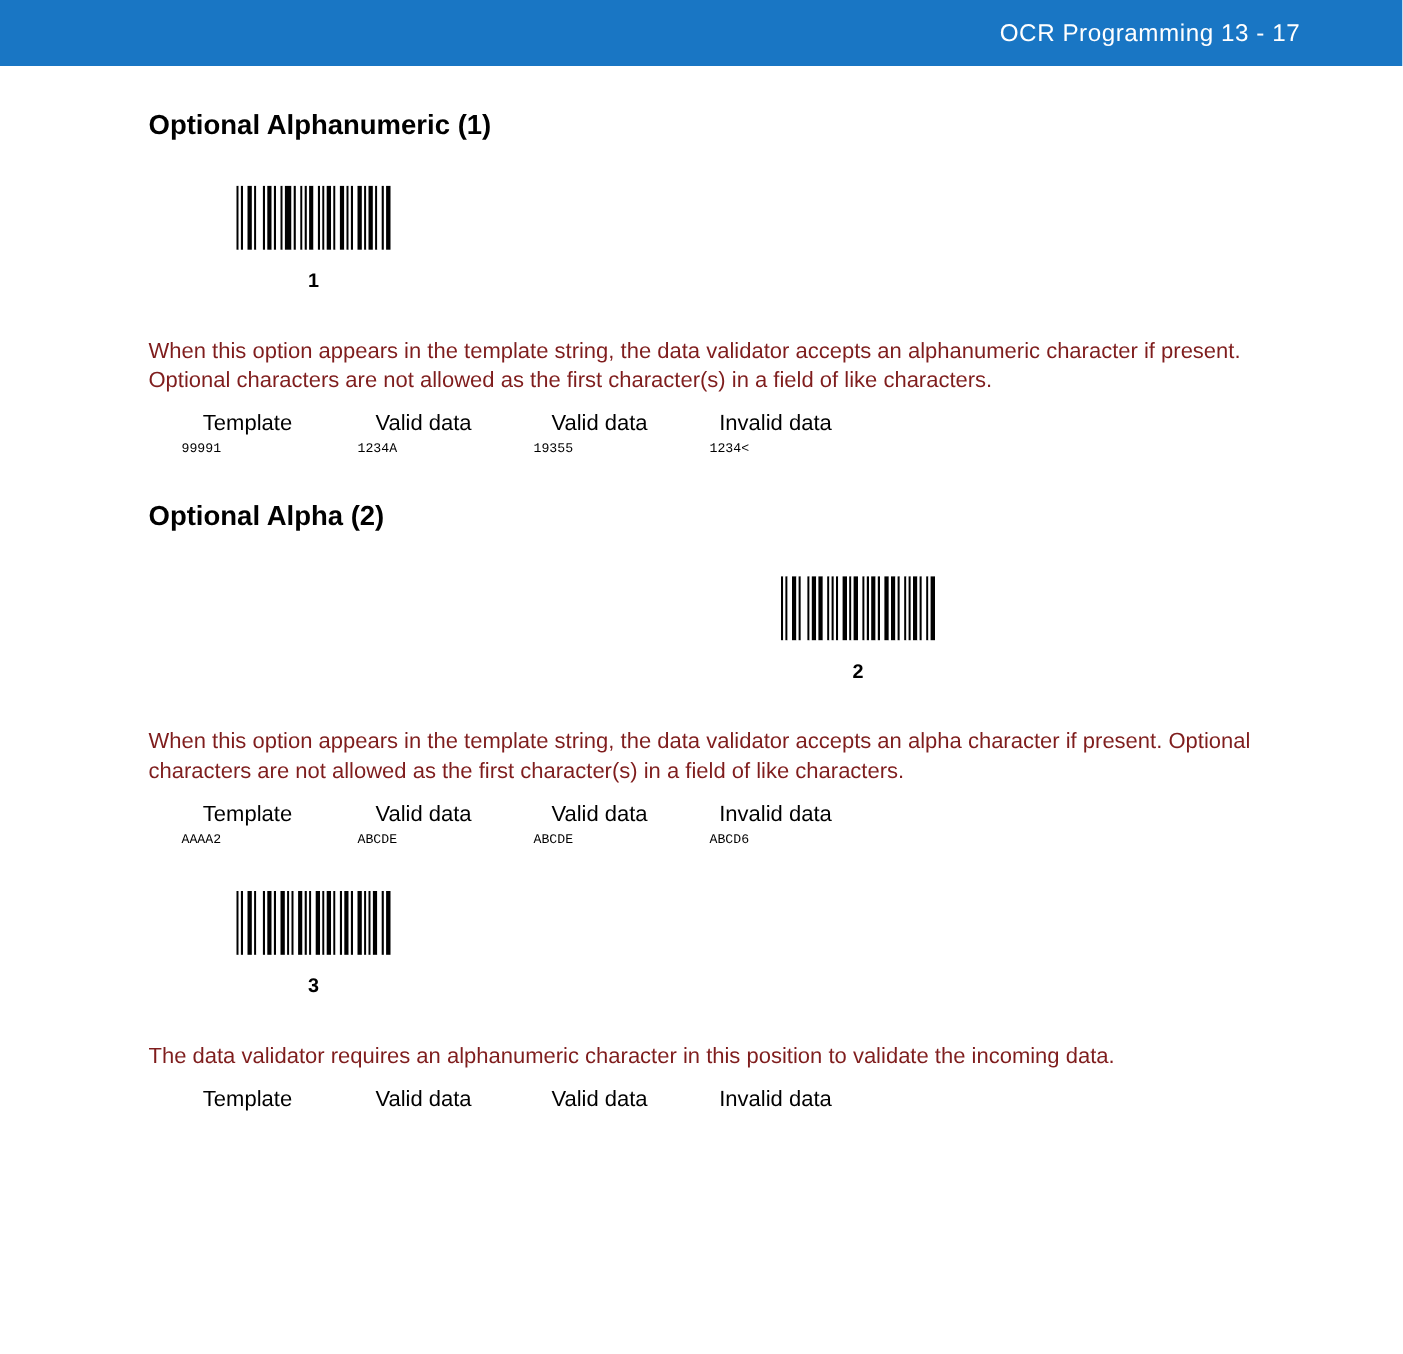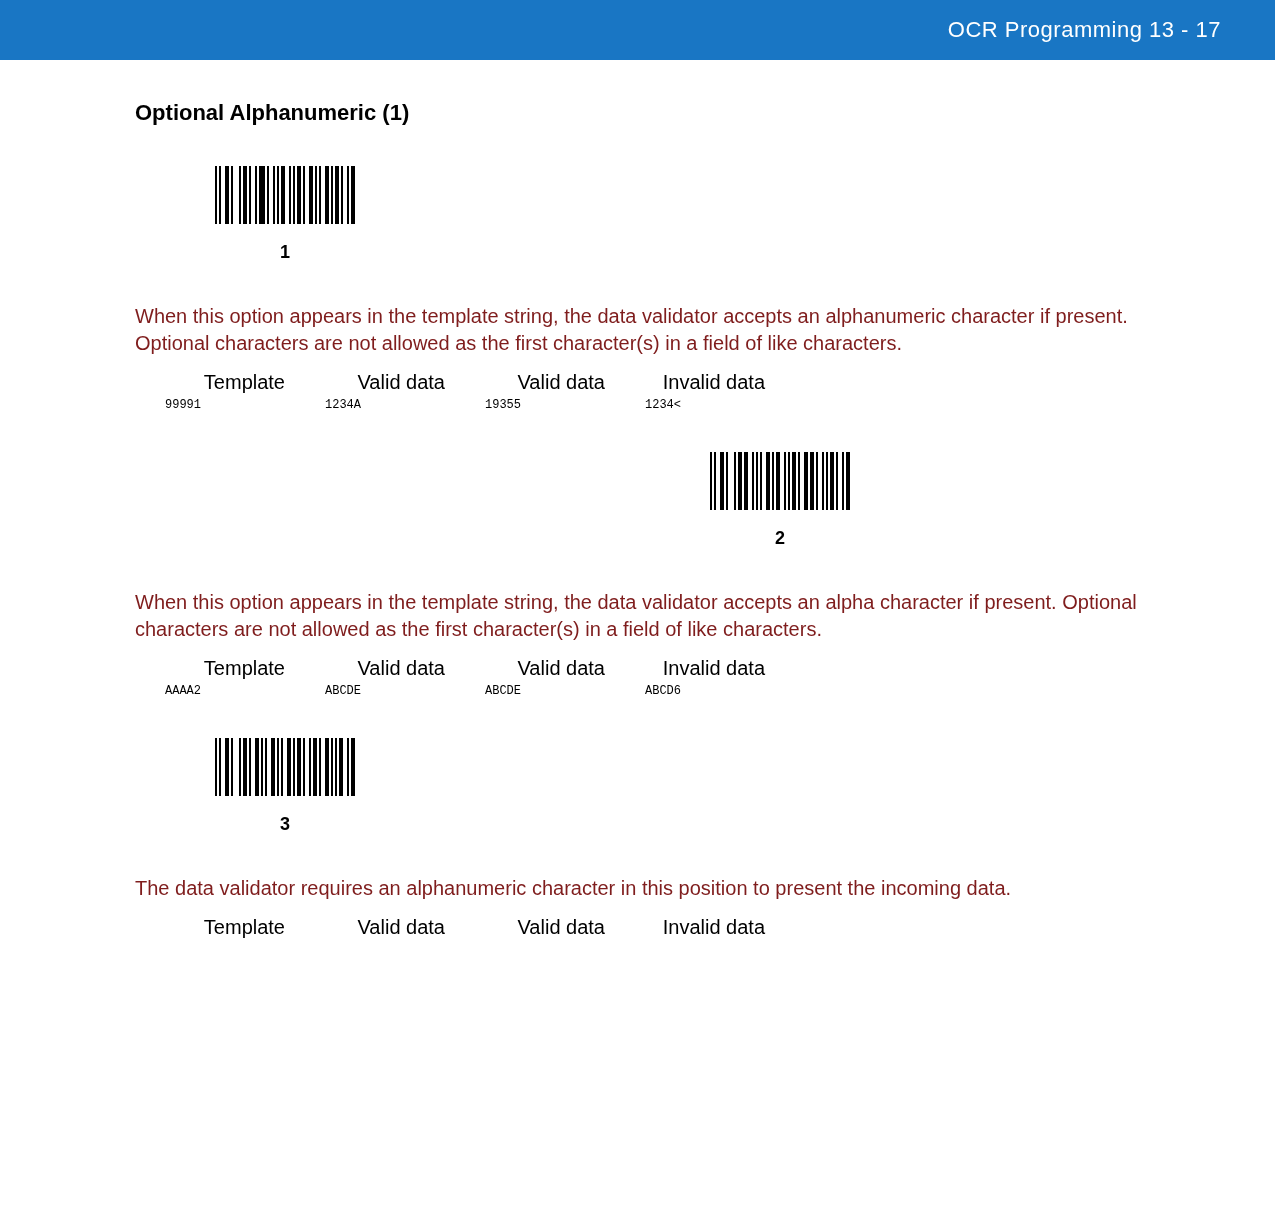--- a/index.html
+++ b/index.html
@@ -10,36 +10,36 @@
     height: 1231px;
     position: relative;
   }
   .header-bar {
     background: #1976c4;
     height: 60px;
     width: 100%;
     display: flex;
     align-items: center;
     justify-content: flex-end;
-    padding-right: 54px;
+    padding-right: 93px;
   }
   .header-text {
     color: #fff;
     font-size: 22px;
     font-family: "Arial Narrow", Arial, sans-serif;
     letter-spacing: 0.5px;
     font-stretch: condensed;
   }
   .page-content {
     padding: 40px 130px 0 135px;
   }
   .section-heading {
     font-family: "Arial Narrow", Arial, sans-serif;
     font-weight: bold;
-    font-size: 22px;
+    font-size: 25px;
     font-stretch: condensed;
     margin-bottom: 40px;
     color: #000;
   }
   .barcode-block {
     display: inline-block;
     text-align: center;
     margin-bottom: 40px;
   }
   .barcode-block.left { margin-left: 80px; }
@@ -73,21 +73,21 @@
     color: #7f1d1d;
   }
   .data-table {
     margin-left: 30px;
     margin-bottom: 40px;
     border-collapse: collapse;
   }
   .data-table th {
     font-weight: normal;
     font-size: 20px;
-    text-align: right;
+    text-align: center;
     padding: 0 40px 4px 0;
     min-width: 160px;
   }
   .data-table td {
     font-family: "Courier New", monospace;
     font-size: 12px;
     text-align: left;
     padding: 0 40px 0 0;
   }
 </style>
@@ -170,20 +170,21 @@
     <tr>
       <td>99991</td>
       <td>1234A</td>
       <td>19355</td>
       <td>1234&lt;</td>
     </tr>
   </tbody>
     </table>
 
   
+  <h3 class="section-heading">Optional Alpha (2)</h3>
   <div class="barcode-block right">
     <div class="barcode">
       <span class="b1"></span>
         <span class="s1"></span>
         <span class="b1"></span>
         <span class="s2"></span>
       <span class="b2"></span>
         <span class="s1"></span>
         <span class="b1"></span>
         <span class="s3"></span>
@@ -301,21 +302,21 @@
       <span class="b1"></span>
         <span class="s1"></span>
         <span class="b2"></span>
         <span class="s2"></span>
       <span class="b1"></span>
         <span class="s1"></span>
         <span class="b2"></span>
     </div>
     <div class="barcode-label">3</div>
   </div>
-  <p class="body-text">The data validator requires an alphanumeric character in this position to present the incoming data.</p>
+  <p class="body-text">The data validator requires an alphanumeric character in this position to validate the incoming data.</p>
   <table class="data-table">
     <tbody>
         <tr>
       <th>Template</th>
       <th>Valid data</th>
       <th>Valid data</th>
       <th>Invalid data</th>
     </tr>
   </tbody>
     </table>

